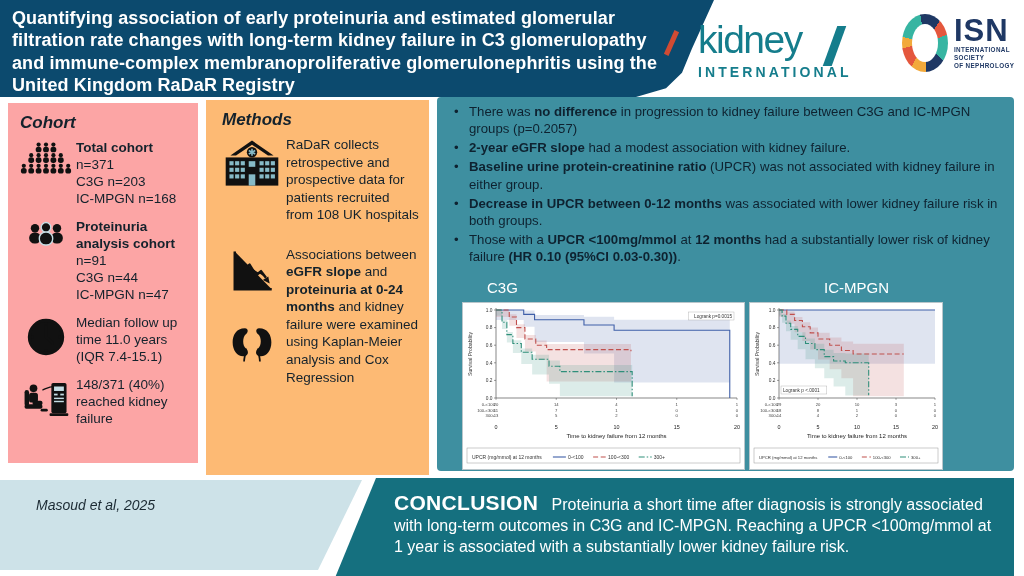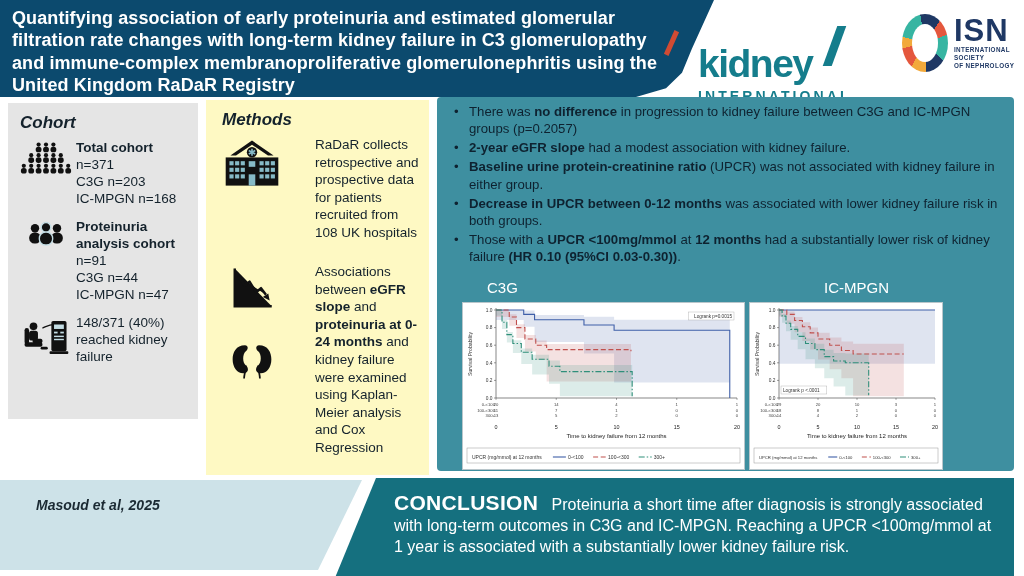--- a/index.html
+++ b/index.html
@@ -9,40 +9,40 @@
 
   
   .title-block{position:absolute;left:0;top:0;width:714px;height:97px;background:#0c4a6e;
     clip-path:polygon(0 0,714px 0,692px 50%,682px 75%,666px 91%,636px 100%,0 100%);
     padding:7px 40px 6px 12px;}
   .title-block h1{margin:0;font-size:18px;line-height:1.24;font-weight:bold;color:#ffffff;letter-spacing:.1px;}
   .red-slash{position:absolute;left:669px;top:30px;width:5px;height:26px;background:#d14b33;transform:rotate(24deg);}
 
   
   .ki-logo{position:absolute;left:698px;top:20px;width:150px;}
-  .ki-word{font-size:39px;font-weight:bold;color:#157d8c;letter-spacing:-1.5px;line-height:1;margin-top:24px;}
+  .ki-word{font-size:39px;font-weight:normal;color:#157d8c;letter-spacing:-1.5px;line-height:1;}
   .ki-slash{position:absolute;left:132px;top:6px;width:9px;height:40px;background:#157d8c;transform:skewX(-20deg);}
   .ki-sub{font-size:14px;font-weight:bold;color:#157d8c;letter-spacing:3.1px;margin-top:5px;}
   .isn-logo{position:absolute;left:902px;top:14px;display:flex;align-items:center;}
   .isn-ring{position:relative;width:58px;height:58px;border-radius:50%;
     background:conic-gradient(from 210deg,#e4573d 0 13%,#f2a93b 13% 21%,#37b5a2 21% 39%,#1f3864 39% 51%,#e4573d 51% 61%,#37b5a2 61% 79%,#1f3864 79% 91%,#f2a93b 91% 100%);}
   .isn-ring:after{content:"";position:absolute;inset:10px;border-radius:50%;background:#fff;}
   .isn-text{margin-left:6px;}
   .isn-acro{font-size:31px;font-weight:bold;color:#1f3864;line-height:.95;letter-spacing:1px;}
   .isn-sub{font-size:6.3px;font-weight:bold;color:#1f3864;letter-spacing:.4px;line-height:1.25;}
 
   
-  .cohort-box{position:absolute;left:8px;top:103px;width:190px;height:316px;background:#e5e5e5;padding:8px 6px 6px 10px;}
-  .methods-box{position:absolute;left:206px;top:100px;width:223px;height:375px;background:#fef9c3;padding:8px 10px 6px 14px;}
+  .cohort-box{position:absolute;left:8px;top:103px;width:190px;height:360px;background:#fca5a5;padding:8px 6px 6px 10px;}
+  .methods-box{position:absolute;left:206px;top:100px;width:223px;height:375px;background:#fdba74;padding:8px 10px 6px 14px;}
   .box-heading{font-size:17px;font-weight:bold;font-style:italic;color:#14222c;margin:2px 0 6px 2px;}
   .citem{display:flex;align-items:flex-start;margin-bottom:11px;}
   .cicon{flex:0 0 56px;display:flex;justify-content:center;padding-top:3px;}
   .cicon svg{fill:#111;}
   .ctext{flex:1;font-size:13.5px;line-height:1.26;padding-left:2px;}
-  .methods-box .citem{margin-top:0;margin-bottom:22px;gap:29px;}
+  .methods-box .citem{margin-top:0;margin-bottom:22px;}
   .methods-box .cicon{flex:0 0 64px;flex-direction:column;align-items:center;gap:30px;}
   .methods-box .ctext{font-size:13.5px;line-height:1.3;}
   .b{font-weight:bold;}
 
   
   .outcomes-panel{position:absolute;left:437px;top:97px;width:577px;height:374px;background:#3e8fa0;border-radius:4px;padding:6px 14px 0 15px;}
   .outcomes-heading{font-size:15.5px;font-weight:bold;font-style:italic;color:#ffffff;margin:2px 0 4px 2px;}
   .bullets{width:552px;}
   .bullet{display:flex;font-size:13.2px;line-height:1.3;color:#0e2230;margin-bottom:2px;}
   .bullet .dot{flex:0 0 17px;text-align:left;padding-left:2px;}
@@ -51,21 +51,21 @@
   .km-label{position:absolute;color:#ffffff;font-weight:normal;font-size:15px;}
   #c3g-label{left:487px;top:279px;}
   #ic-label{left:824px;top:279px;}
   .km{position:absolute;top:302px;background:#ffffff;border:1px solid #b9c6cb;}
   #km-c3g{left:462px;width:283px;height:168px;}
   #km-ic{left:749px;width:194px;height:168px;}
 
   
   .strip{position:absolute;left:0;top:480px;width:362px;height:90px;background:#cde2e8;
     clip-path:polygon(0 0,100% 0,calc(100% - 44px) 100%,0 100%);}
-  .citation{position:absolute;left:36px;top:497px;font-size:14px;font-weight:bold;font-style:italic;color:#1b2a33;}
+  .citation{position:absolute;left:36px;top:497px;font-size:14px;font-weight:normal;font-style:italic;color:#1b2a33;}
   .conclusion{position:absolute;left:330px;top:478px;width:684px;height:112px;background:#15707f;
     clip-path:polygon(46px 0,100% 0,100% 100%,0 100%);border-radius:0 0 12px 0;
     color:#ffffff;padding:13px 22px 8px 64px;}
   .conclusion .c-label{font-size:21px;font-weight:bold;letter-spacing:.3px;}
   .conclusion .c-text{font-size:16px;line-height:1.32;}
 </style>
 </head>
 <body>
 
 <div id="page">
@@ -136,20 +136,33 @@
               <rect x="5.2" y="11.4" width="11.6" height="11.2" rx="5.2"></rect>
               <circle cx="33" cy="7.2" r="4.2"></circle>
               <rect x="27.2" y="11.4" width="11.6" height="11.2" rx="5.2"></rect>
               <g stroke="#c4dde4" stroke-width="1.4">
                 <circle cx="22" cy="6.33" r="4.83"></circle>
                 <rect x="15.330000000000002" y="11.16" width="13.339999999999998" height="12.879999999999999" rx="5.9799999999999995"></rect>
               </g>
             </svg>
           </span>
           <div class="ctext"><span class="b">Proteinuria analysis cohort</span><br><span>n=91</span><br><span>C3G n=44</span><br><span>IC-MPGN n=47</span></div>
+        </div>
+        <div class="citem">
+          <span class="cicon">
+            <svg width="40" height="40" viewBox="0 0 44 44" fill="none" stroke="#111">
+              <circle cx="22" cy="22" r="18.2" stroke-width="3.6"></circle>
+              <circle cx="22" cy="7" r="1.5" fill="#111" stroke="none"></circle>
+              <circle cx="37" cy="22" r="1.5" fill="#111" stroke="none"></circle>
+              <circle cx="22" cy="37" r="1.5" fill="#111" stroke="none"></circle>
+              <circle cx="7" cy="22" r="1.5" fill="#111" stroke="none"></circle>
+              <path d="M22,22 L22,10.5 M22,22 L29,28.5" stroke-width="3.2" stroke-linecap="round"></path>
+            </svg>
+          </span>
+          <div class="ctext"><span>Median follow up time 11.0 years (IQR 7.4-15.1)</span></div>
         </div>
         <div class="citem">
           <span class="cicon">
             <svg width="50" height="40" viewBox="0 0 56 44">
               <rect x="34" y="4" width="17" height="34" rx="2"></rect>
               <rect x="37" y="8" width="11" height="5" fill="#c4dde4"></rect>
               <rect x="37" y="16" width="4" height="2" fill="#c4dde4"></rect>
               <rect x="44" y="16" width="4" height="2" fill="#c4dde4"></rect>
               <rect x="37" y="20.5" width="11" height="1.6" fill="#c4dde4"></rect>
               <rect x="37" y="24" width="11" height="1.6" fill="#c4dde4"></rect>

